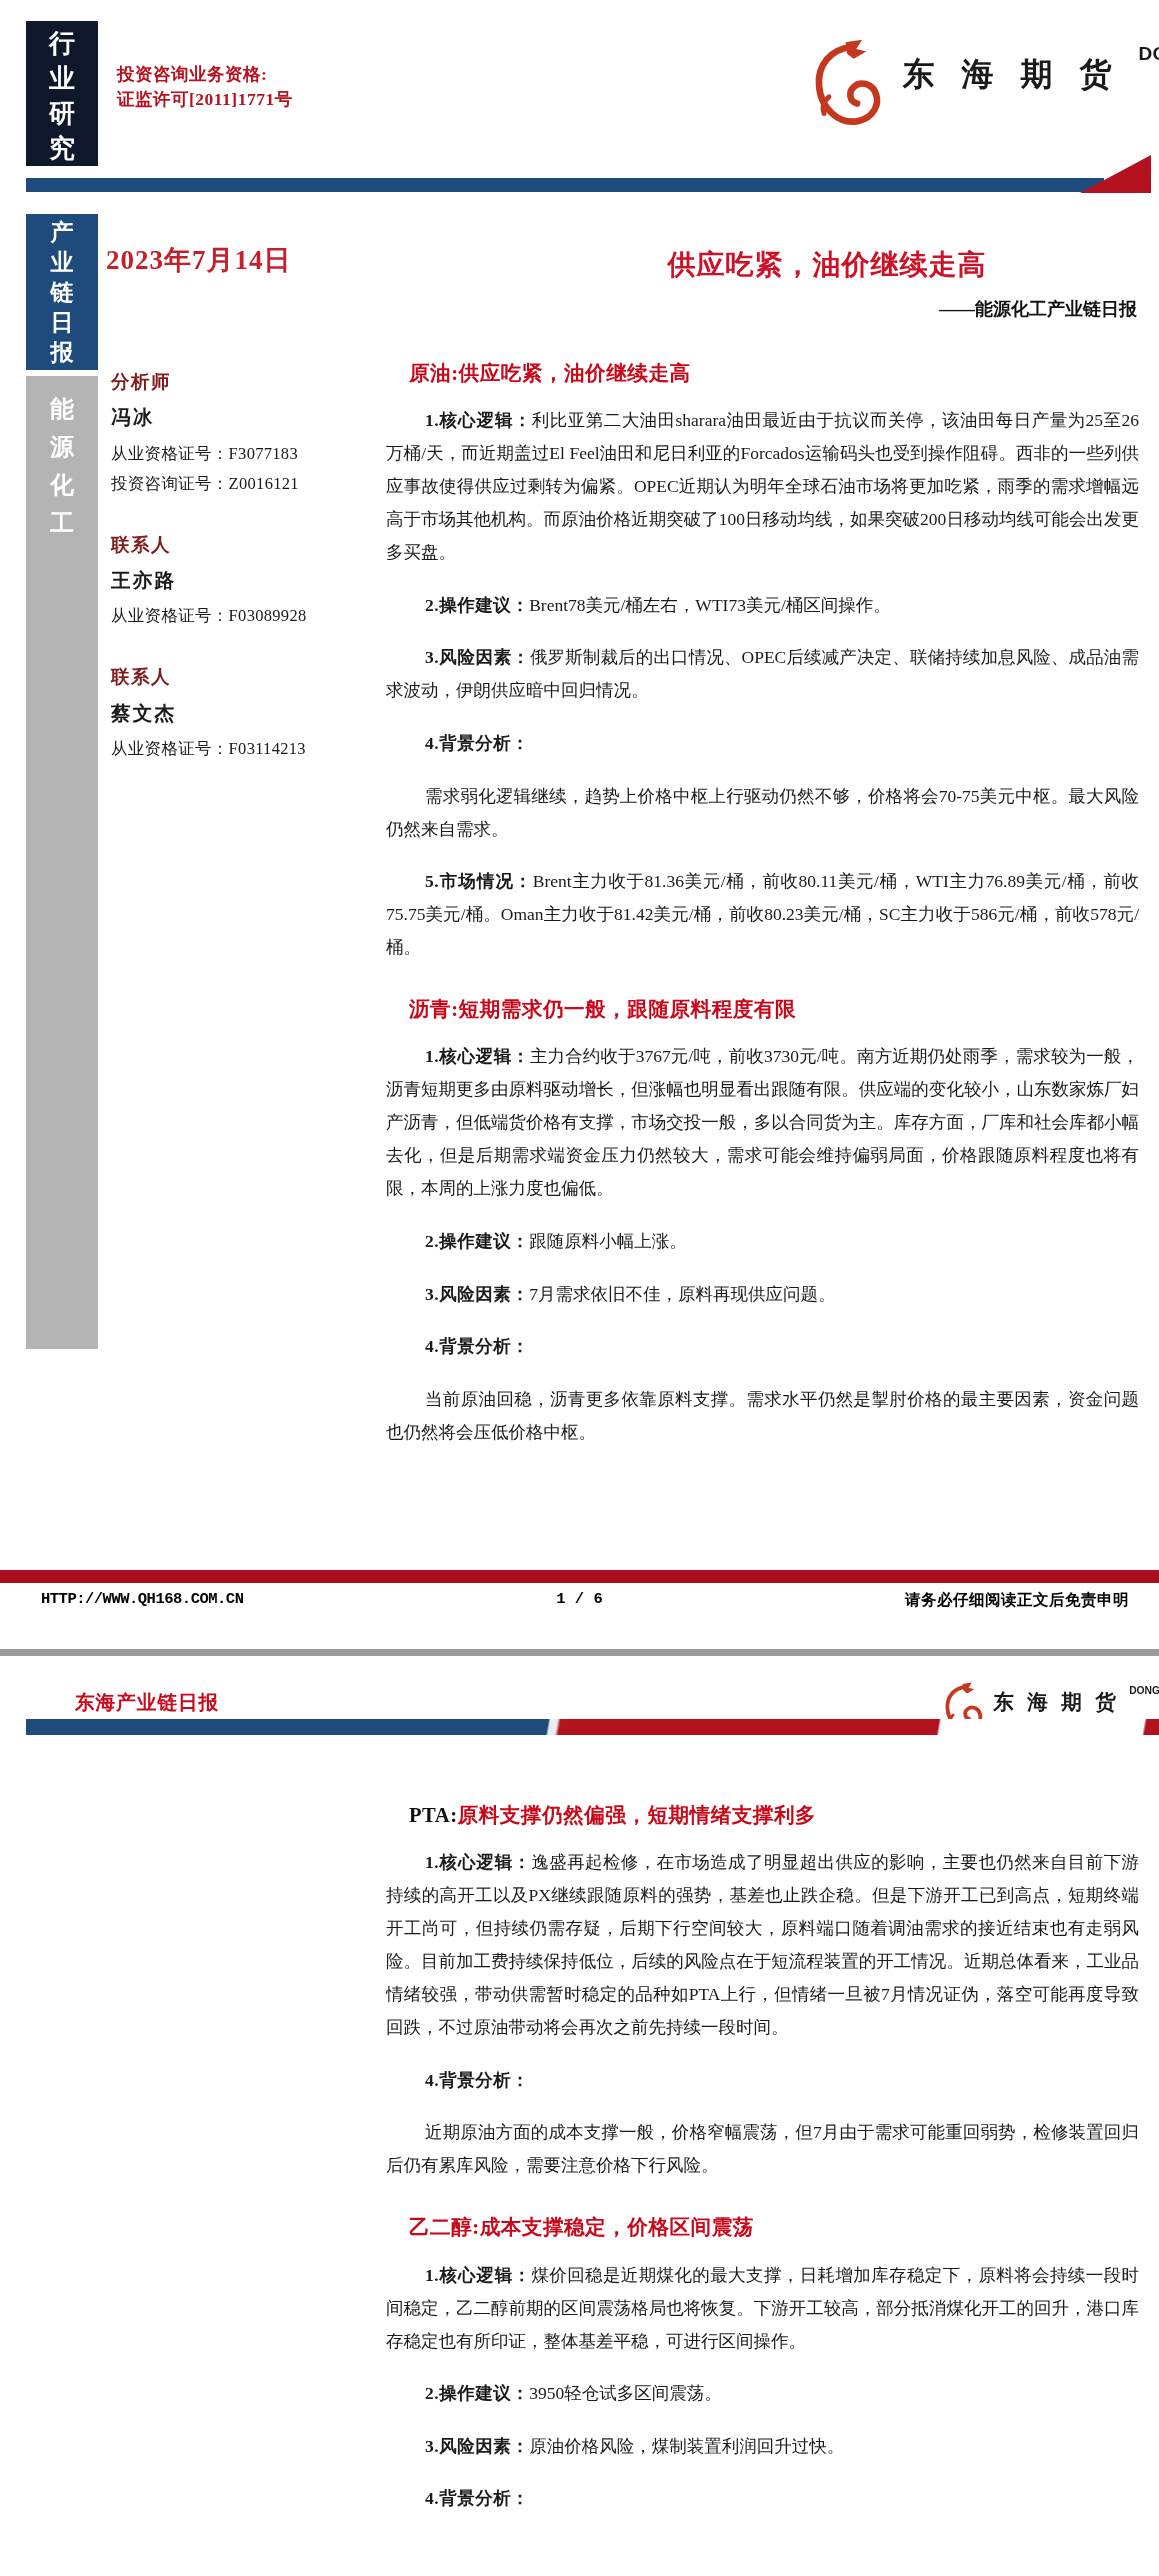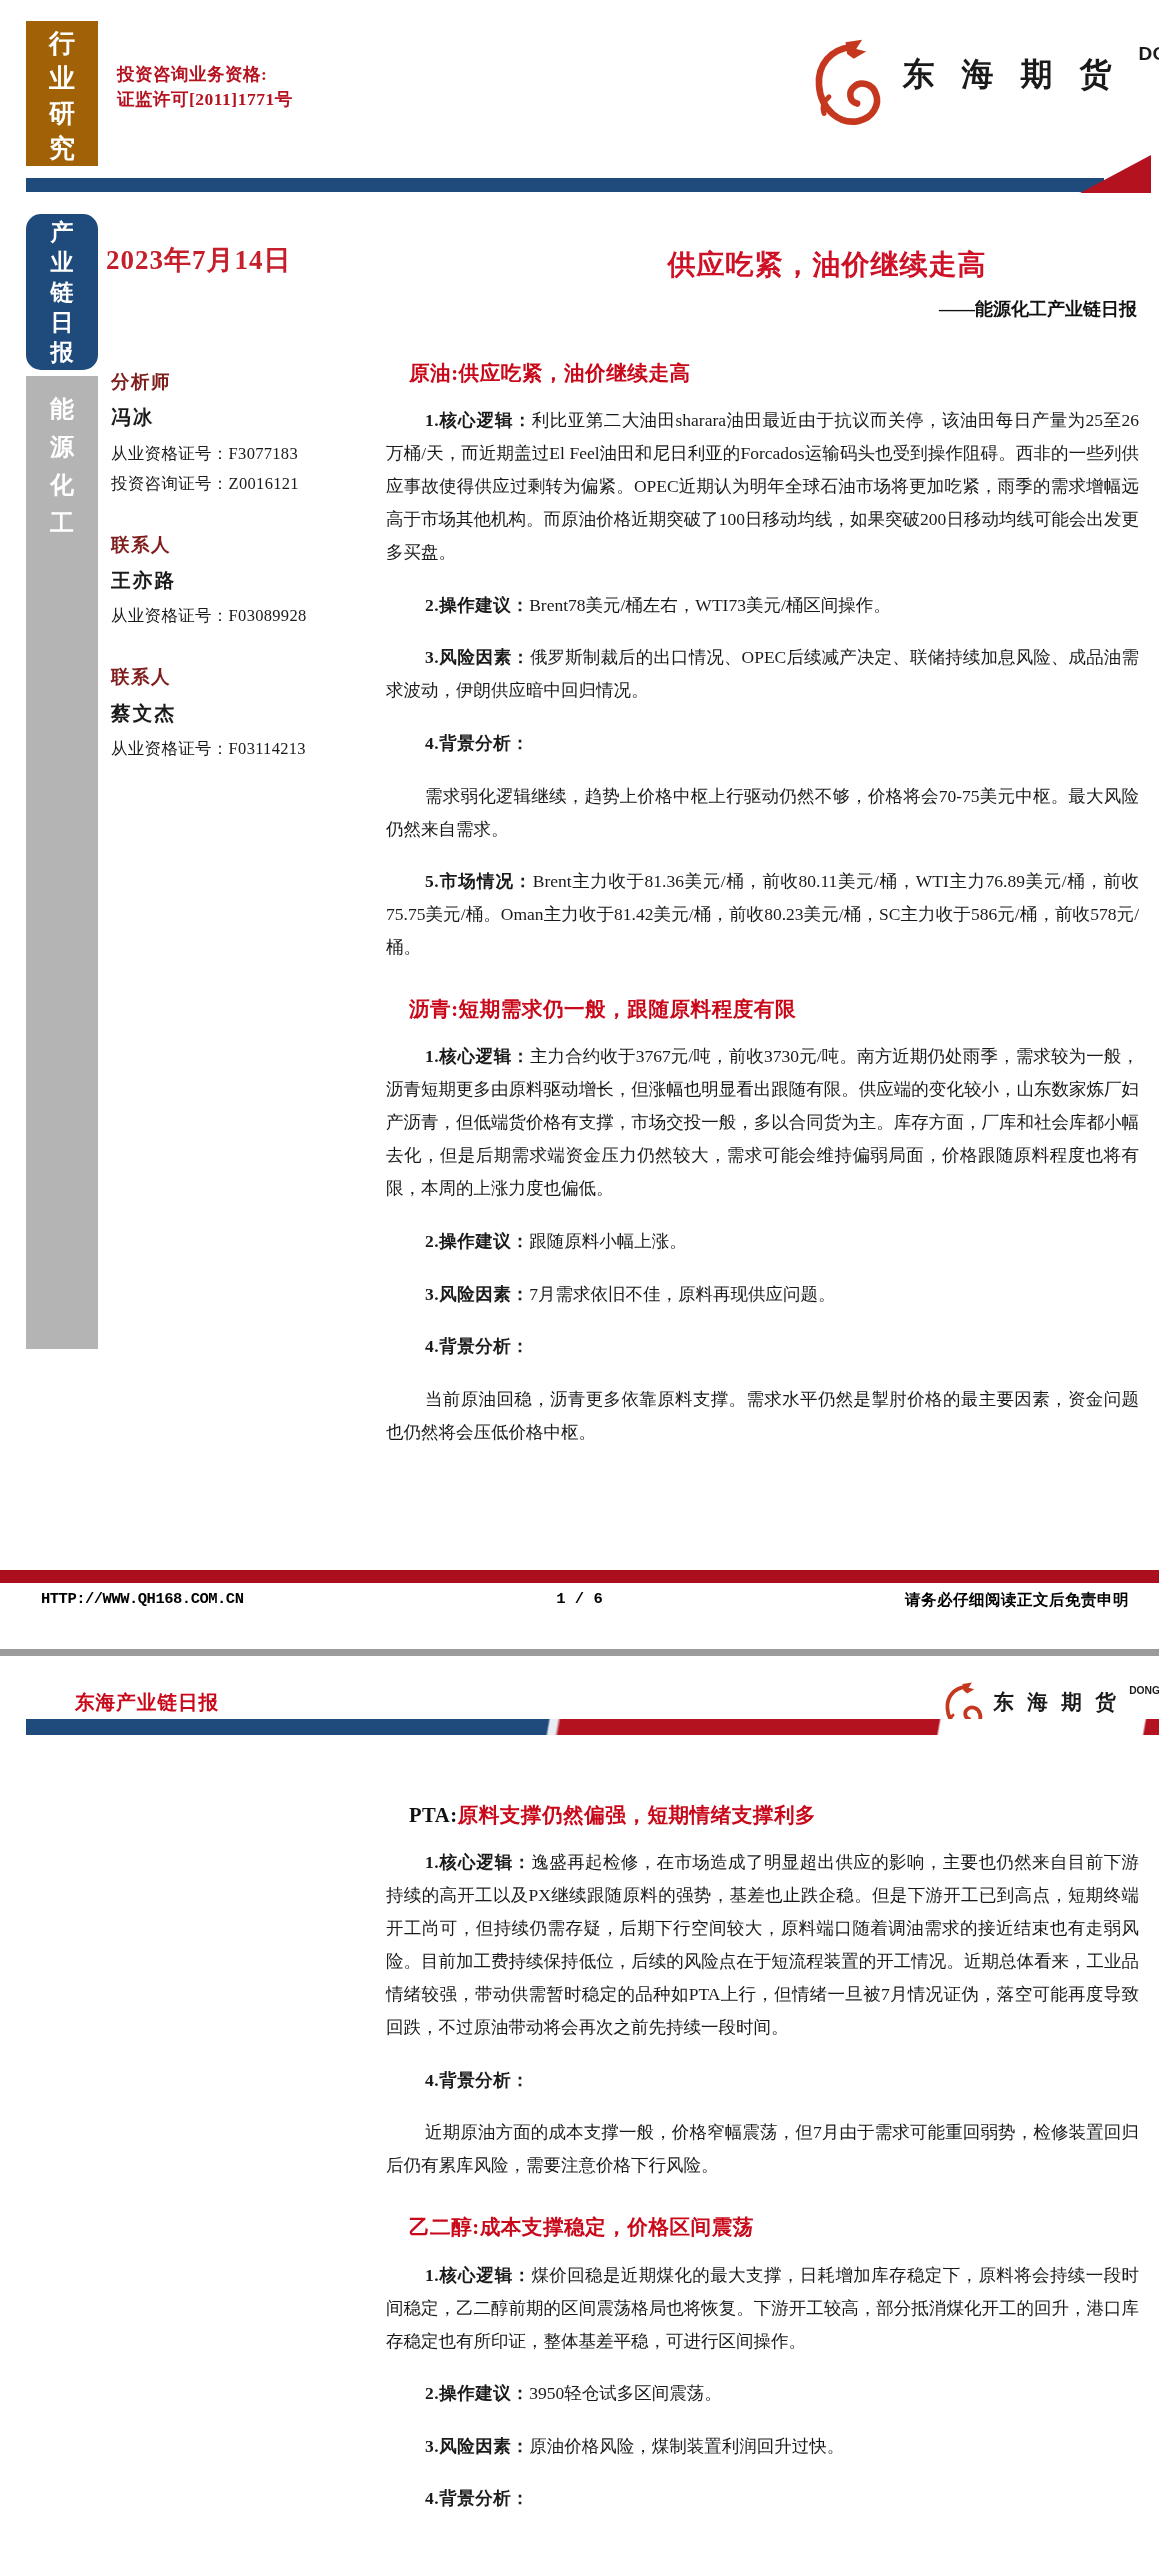--- a/index.html
+++ b/index.html
@@ -9,22 +9,22 @@
     overflow:hidden;
   }
   .page{position:absolute;left:0;width:1159px;background:#fff;overflow:hidden;}
   #page1{top:0;height:1649px;}
   #page-sep{position:absolute;top:1649px;left:0;width:1159px;height:7.2px;background:#9b9b9b;}
   #page2{top:1656px;height:1645px;}
 
   
   .vbox{position:absolute;left:26px;width:72px;color:#fff;font-weight:bold;text-align:center;}
   .vtxt{width:29px;margin:0 auto;word-break:break-all;}
-  #vb-industry{top:20.6px;height:145px;background:#a16207;font-size:26px;line-height:35px;padding-top:5.2px;box-sizing:border-box;}
-  #vb-chain{top:214px;height:156px;background:#1f4b7c;font-size:23px;line-height:30px;padding-top:4.1px;box-sizing:border-box;border-radius:15px;}
+  #vb-industry{top:20.6px;height:145px;background:#0f172a;font-size:26px;line-height:35px;padding-top:5.2px;box-sizing:border-box;}
+  #vb-chain{top:214px;height:156px;background:#1f4b7c;font-size:23px;line-height:30px;padding-top:4.1px;box-sizing:border-box;}
   #vb-sector{top:376px;height:973px;background:#b4b4b4;font-size:24px;line-height:38px;padding-top:14.4px;box-sizing:border-box;}
 
   
   #license{position:absolute;left:117px;top:62px;color:#b5121f;font-weight:bold;font-size:17.5px;line-height:25px;letter-spacing:0.5px;}
   .logo{position:absolute;display:flex;align-items:flex-start;}
   #logo1{left:802px;top:39px;}
   #logo1 .dragon{width:87px;height:91px;}
   #logo1 .logo-cn{font-size:32px;letter-spacing:27px;font-weight:bold;white-space:nowrap;margin-top:14.4px;}
   #logo1 .logo-en{font-family:"Liberation Sans","DejaVu Sans",sans-serif;font-size:19px;font-weight:bold;letter-spacing:0.5px;margin-top:4.1px;white-space:nowrap;}
   .logo-textcol{display:flex;flex-direction:row;margin-left:13.4px;}

